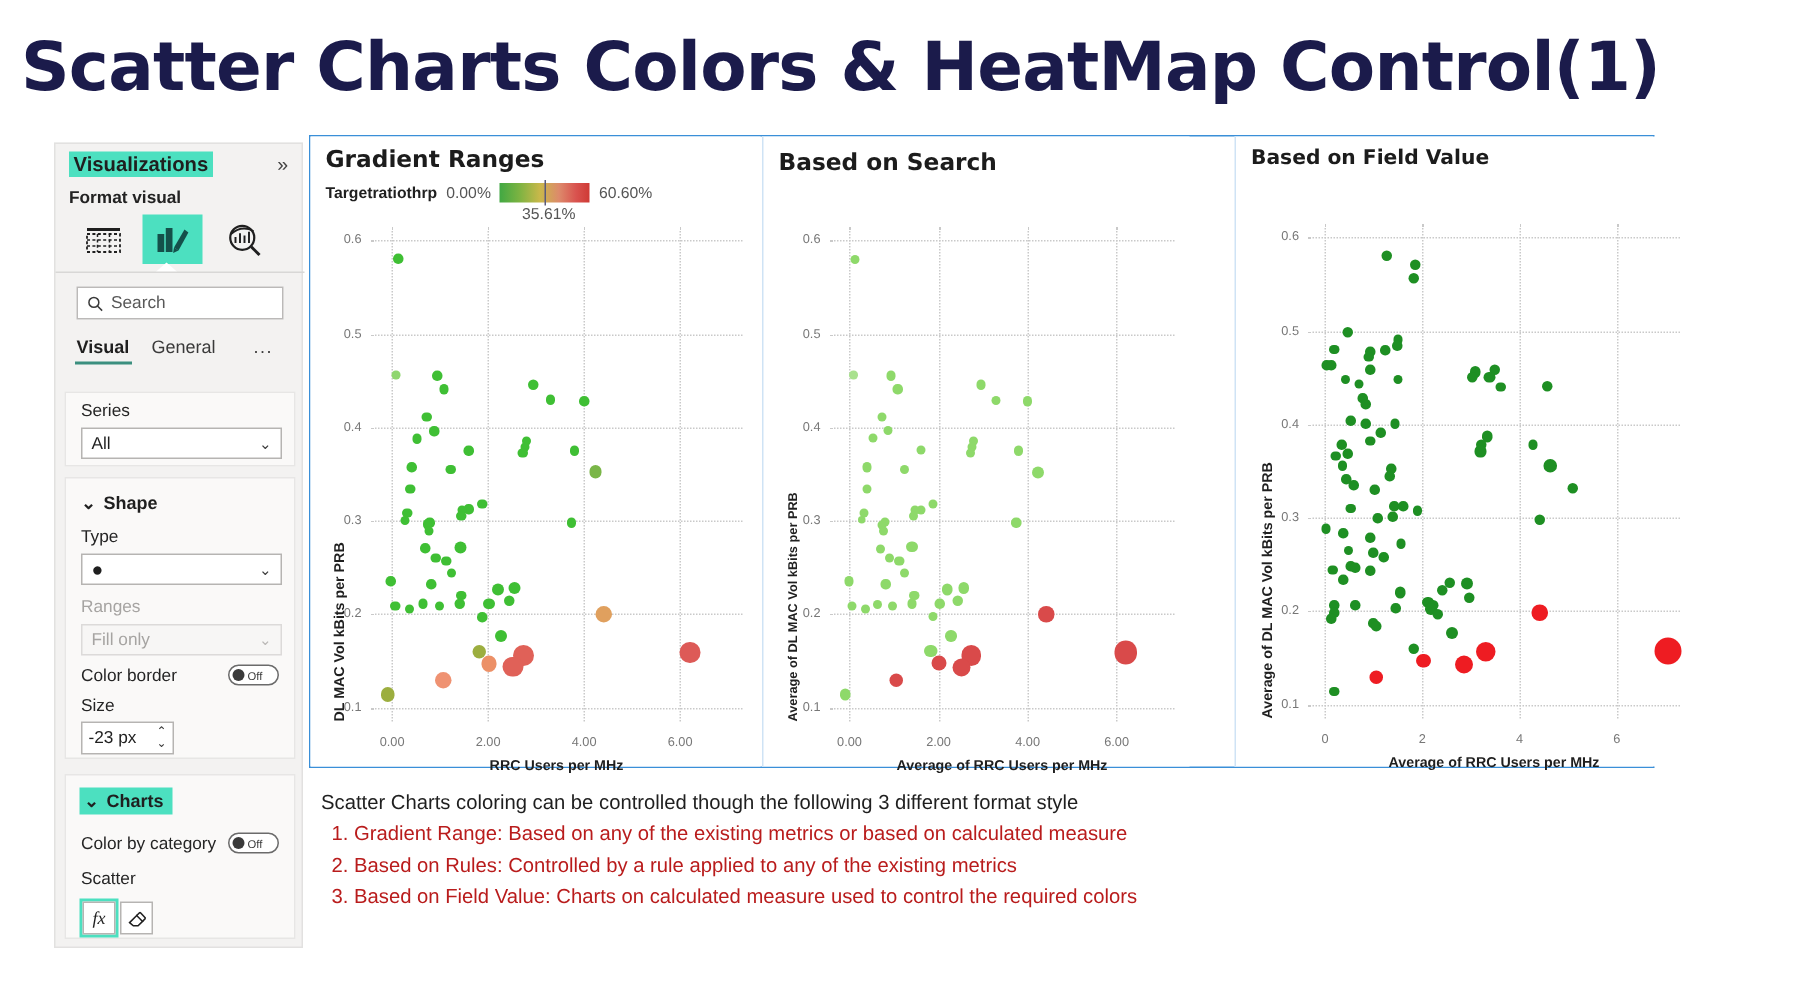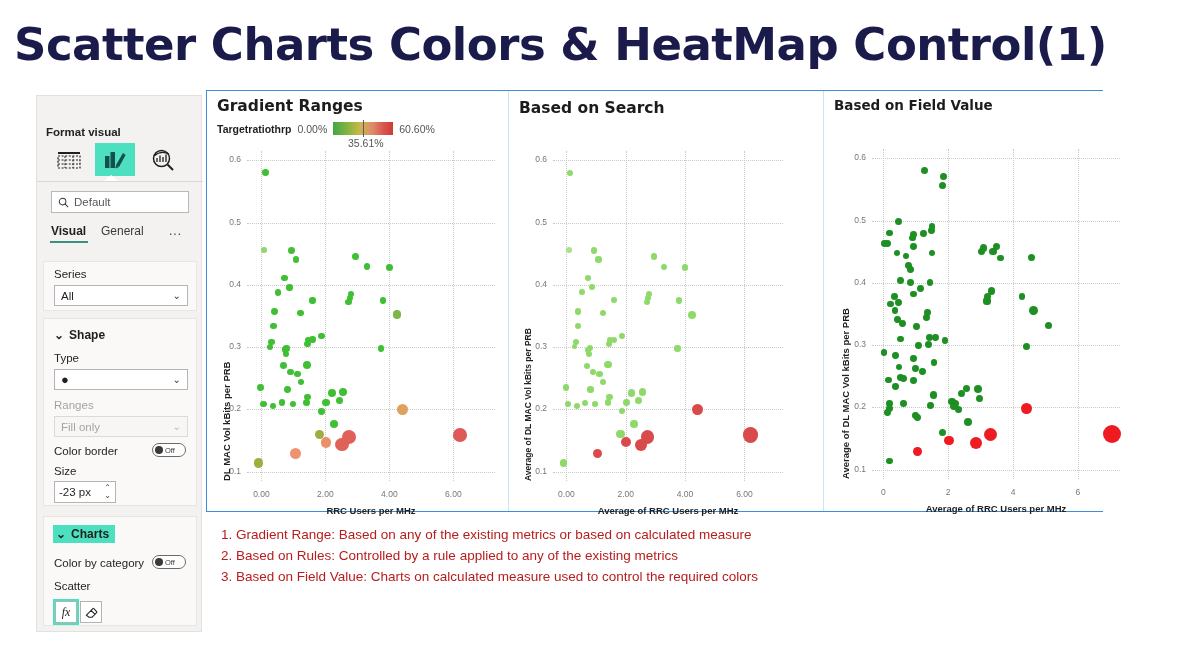--- a/index.html
+++ b/index.html
@@ -127,20 +127,24 @@
   .notes .lead{font-size:13.5px;color:#1f1f1f;line-height:21px;}
   .notes ol{margin:0;padding-left:22px;}
   .notes li{font-size:13.5px;color:#b91c1c;line-height:21px;}
 </style>
 </head>
 <body>
 
 <div class="page-title">Scatter Charts Colors &amp; HeatMap Control(1)</div>
 
 <div class="sidebar">
+  <div class="viz-header-row">
+    <div class="viz-title">Visualizations</div>
+    <div class="chev-dbl">»</div>
+  </div>
   <div class="format-visual">Format visual</div>
 
   <div class="icon-row">
     <div class="icon-btn" id="ic1">
       <svg width="24" height="18" viewBox="0 0 24 18">
         <line x1="1" y1="2" x2="23" y2="2" stroke="#1f1f1f" stroke-width="2"></line>
         <rect x="1" y="5" width="22" height="12" fill="none" stroke="#1f1f1f" stroke-width="1.2" stroke-dasharray="2,1.6"></rect>
         <line x1="1" y1="9" x2="23" y2="9" stroke="#1f1f1f" stroke-width="1" stroke-dasharray="2,1.6"></line>
         <line x1="1" y1="13" x2="23" y2="13" stroke="#1f1f1f" stroke-width="1" stroke-dasharray="2,1.6"></line>
         <line x1="8" y1="5" x2="8" y2="17" stroke="#1f1f1f" stroke-width="1" stroke-dasharray="2,1.6"></line>
@@ -168,21 +172,21 @@
     </div>
   </div>
   <div class="tab-caret"></div>
   <div class="sep-line"></div>
 
   <div class="search-box">
     <svg width="11" height="11" viewBox="0 0 12 12">
       <circle cx="5" cy="5" r="3.6" fill="none" stroke="#3a3a3a" stroke-width="1.1"></circle>
       <line x1="7.6" y1="7.6" x2="11" y2="11" stroke="#3a3a3a" stroke-width="1.1"></line>
     </svg>
-    <span class="search-ph">Default</span>
+    <span class="search-ph">Search</span>
   </div>
 
   <div class="tabs-row">
     <span class="vtab" id="vtabVisual">Visual</span>
     <span class="vtab" id="vtabGeneral">General</span>
     <span class="vtab" id="vtabMore">...</span>
   </div>
 
   <div class="card" id="card1">
     <span class="fld-label" style="left:10px;top:6px;">Series</span>
@@ -537,18 +541,19 @@
         <div class="dot" style="width: 8.8px; height: 8.8px; left: 41.3098px; top: 298.204px; background: rgb(238, 28, 34);"></div>
         <div class="dot" style="width: 18px; height: 18px; left: 230.895px; top: 275.547px; background: rgb(238, 28, 34);"></div>
         <div class="dot" style="width: 6.8px; height: 6.8px; left: 13.7817px; top: 308.543px; background: rgb(30, 143, 35);"></div>
         <div class="ylab" style="font-size: 9.5px; left: -32px; top: 330px;">Average of DL MAC Vol kBits per PRB</div>
         <div class="xlab" style="left: 0px; top: 354px; width: 248px;">Average of RRC Users per MHz</div>
       </div>
   </div>
 </div>
 
 <div class="notes">
+  <div class="lead">Scatter Charts coloring can be controlled though the following 3 different format style</div>
   <ol>
     <li>Gradient Range: Based on any of the existing metrics or based on calculated measure</li>
     <li>Based on Rules: Controlled by a rule applied to any of the existing metrics</li>
     <li>Based on Field Value: Charts on calculated measure used to control the required colors</li>
   </ol>
 </div>
 
 </body></html>

